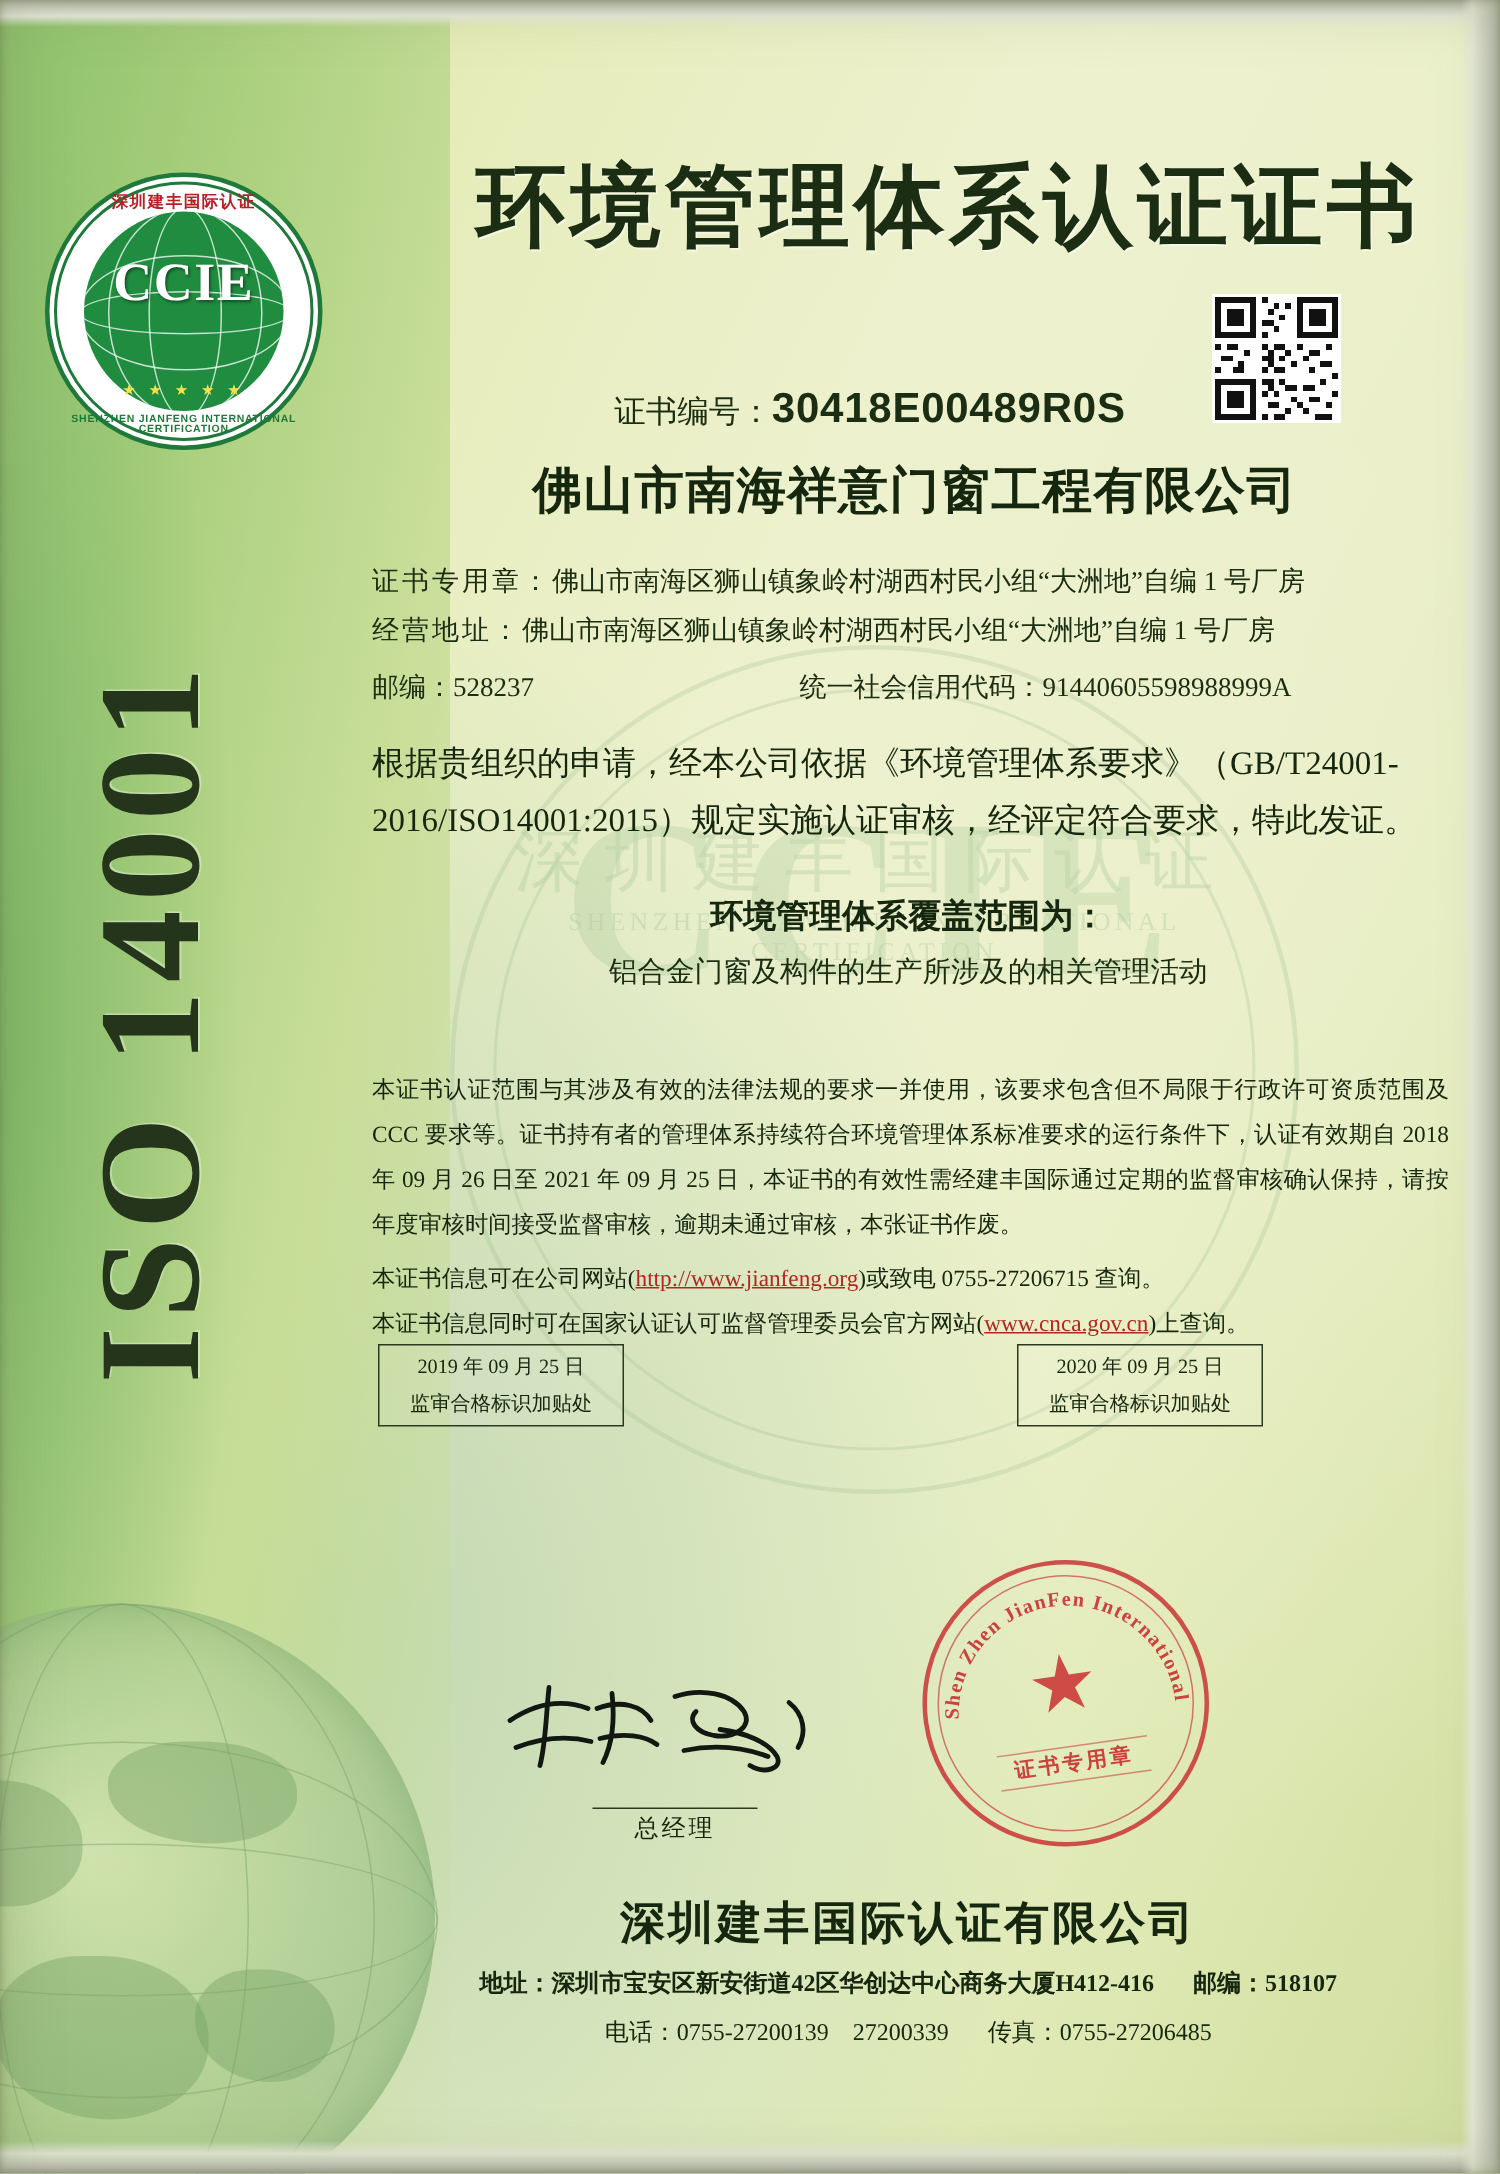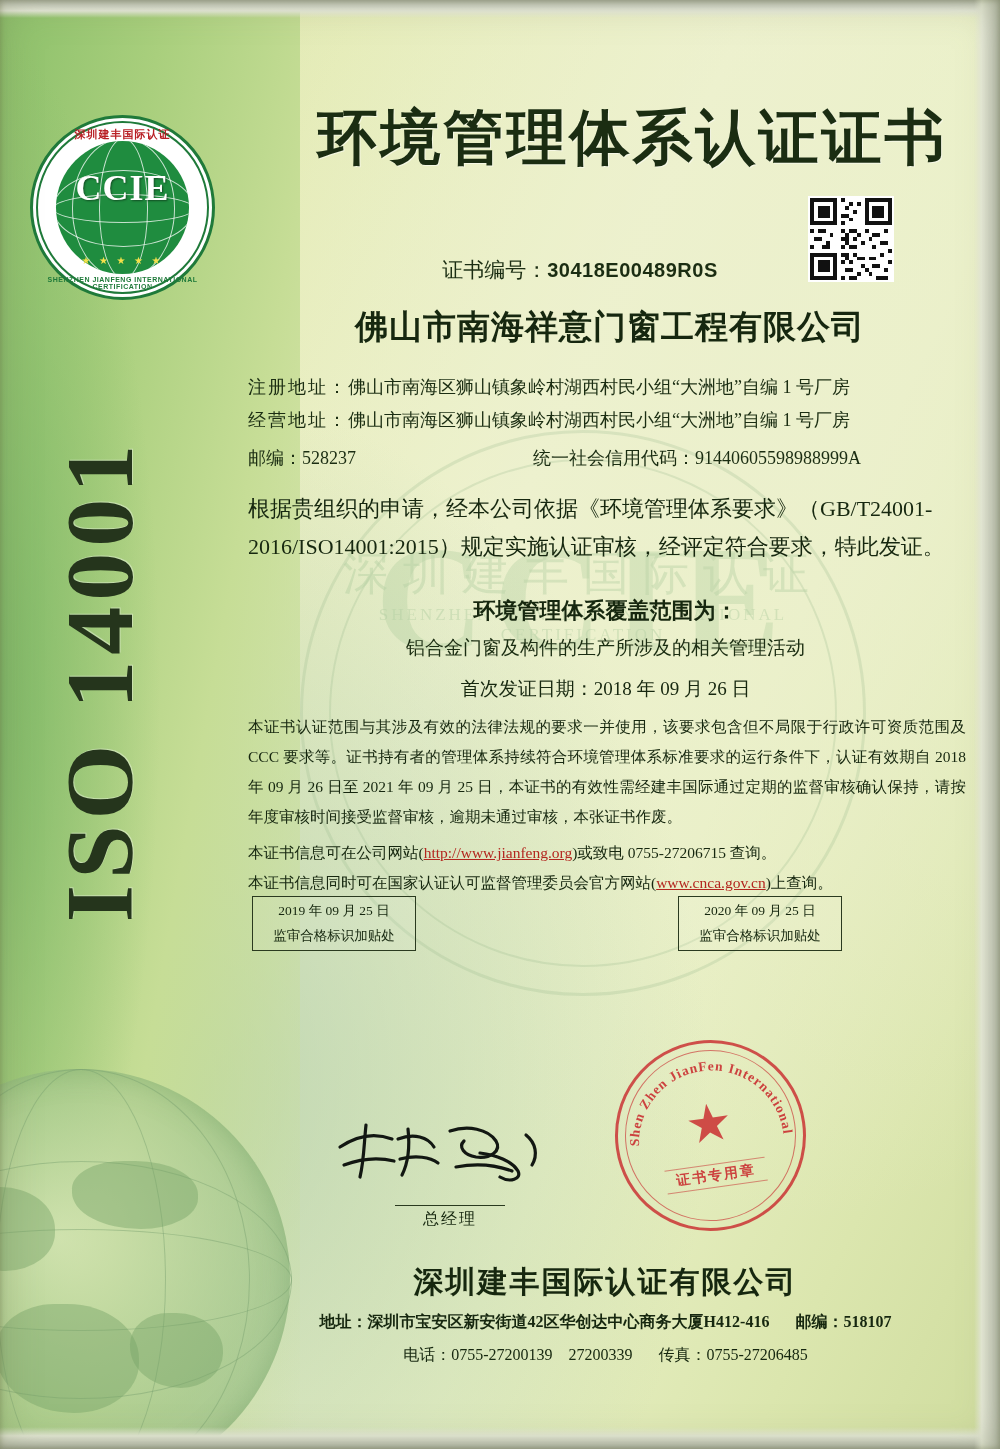--- a/index.html
+++ b/index.html
@@ -131,21 +131,21 @@
   }
 
   
   .qr{position:absolute;left:808px;top:196px;width:82px;height:82px;z-index:14;background:#ffffff;padding:2px;}
   .qr canvas,.qr .qrgrid{display:block;width:82px;height:82px;}
 
   .cert-no{
     position:absolute;left:300px;top:256px;width:560px;text-align:center;z-index:14;
     font-size:21px;color:#1b2d12;font-family:"Liberation Serif",serif;
   }
-  .cert-no b{font-family:"Liberation Sans",sans-serif;font-weight:bold;letter-spacing:.5px;font-size:20px;text-align:right;}
+  .cert-no b{font-family:"Liberation Sans",sans-serif;font-weight:bold;letter-spacing:.5px;font-size:28px;text-align:right;}
 
   .company{
     position:absolute;left:260px;top:305px;width:700px;text-align:center;z-index:14;
     font-size:33px;font-weight:bold;color:#16270f;letter-spacing:1px;
   }
 
   .addr{position:absolute;left:248px;z-index:14;font-size:18px;color:#1b2d12;white-space:nowrap;}
   .addr.a1{top:375px;}
   .addr.a2{top:408px;}
   .addr .lbl{letter-spacing:2px;}
@@ -335,40 +335,39 @@
     </svg>
   </div>
 
   <div class="cert-no">
     <span>证书编号：</span><b>30418E00489R0S</b>
   </div>
 
   <div class="company">佛山市南海祥意门窗工程有限公司</div>
 
   <div class="addr a1">
-    <span class="lbl">注册地址：</span><span>佛山市南海区狮山镇象岭村湖西村民小组“大洲地”自编 1 号厂房</span>
+    <span class="lbl">证书专用章：</span><span>佛山市南海区狮山镇象岭村湖西村民小组“大洲地”自编 1 号厂房</span>
   </div>
   <div class="addr a2">
     <span class="lbl">经营地址：</span><span>佛山市南海区狮山镇象岭村湖西村民小组“大洲地”自编 1 号厂房</span>
   </div>
 
   <div class="zip-row">
     <span class="zip">
       <span>邮编：</span><span>528237</span>
     </span>
     <span class="credit">
       <span>统一社会信用代码：</span><span>91440605598988999A</span>
     </span>
   </div>
 
   <div class="body-para">根据贵组织的申请，经本公司依据《环境管理体系要求》（GB/T24001-2016/ISO14001:2015）规定实施认证审核，经评定符合要求，特此发证。</div>
 
   <div class="scope-title">环境管理体系覆盖范围为：</div>
   <div class="scope-text">铝合金门窗及构件的生产所涉及的相关管理活动</div>
-  <div class="first-issue">首次发证日期：2018 年 09 月 26 日</div>
 
   <div class="fine">
     <div>本证书认证范围与其涉及有效的法律法规的要求一并使用，该要求包含但不局限于行政许可资质范围及 CCC 要求等。证书持有者的管理体系持续符合环境管理体系标准要求的运行条件下，认证有效期自 2018 年 09 月 26 日至 2021 年 09 月 25 日，本证书的有效性需经建丰国际通过定期的监督审核确认保持，请按年度审核时间接受监督审核，逾期未通过审核，本张证书作废。</div>
     <div style="margin-top:6px;">
       <span>本证书信息可在公司网站(</span><a href="#">http://www.jianfeng.org</a><span>)或致电 0755-27206715 查询。</span>
     </div>
     <div>
       <span>本证书信息同时可在国家认证认可监督管理委员会官方网站(</span><a href="#">www.cnca.gov.cn</a><span>)上查询。</span>
     </div>
   </div>

